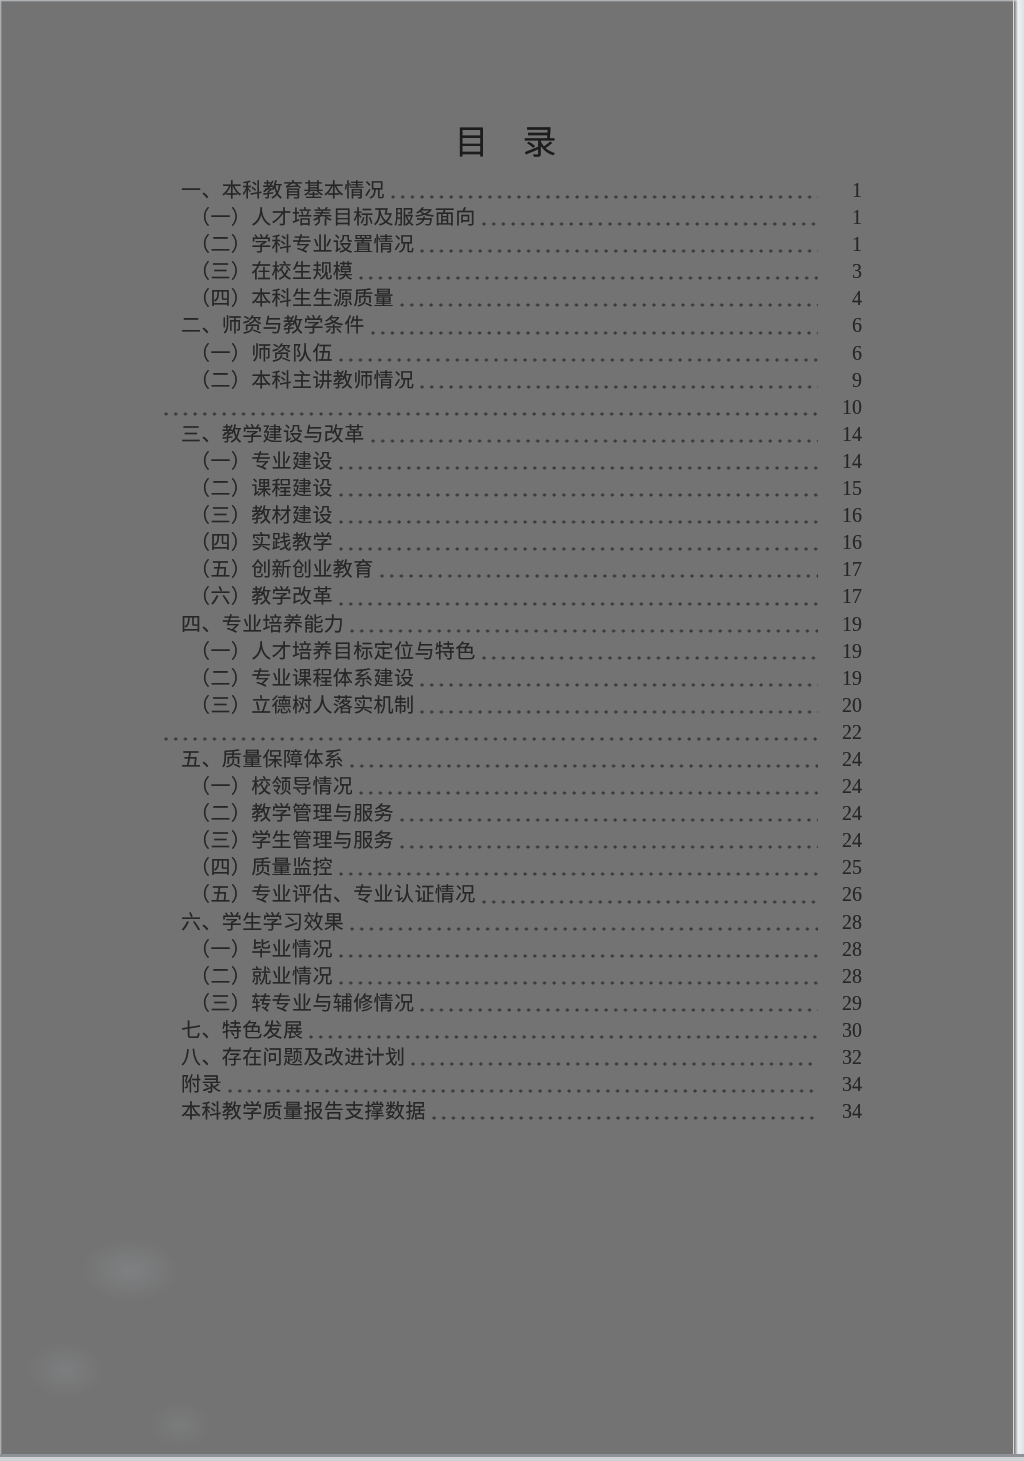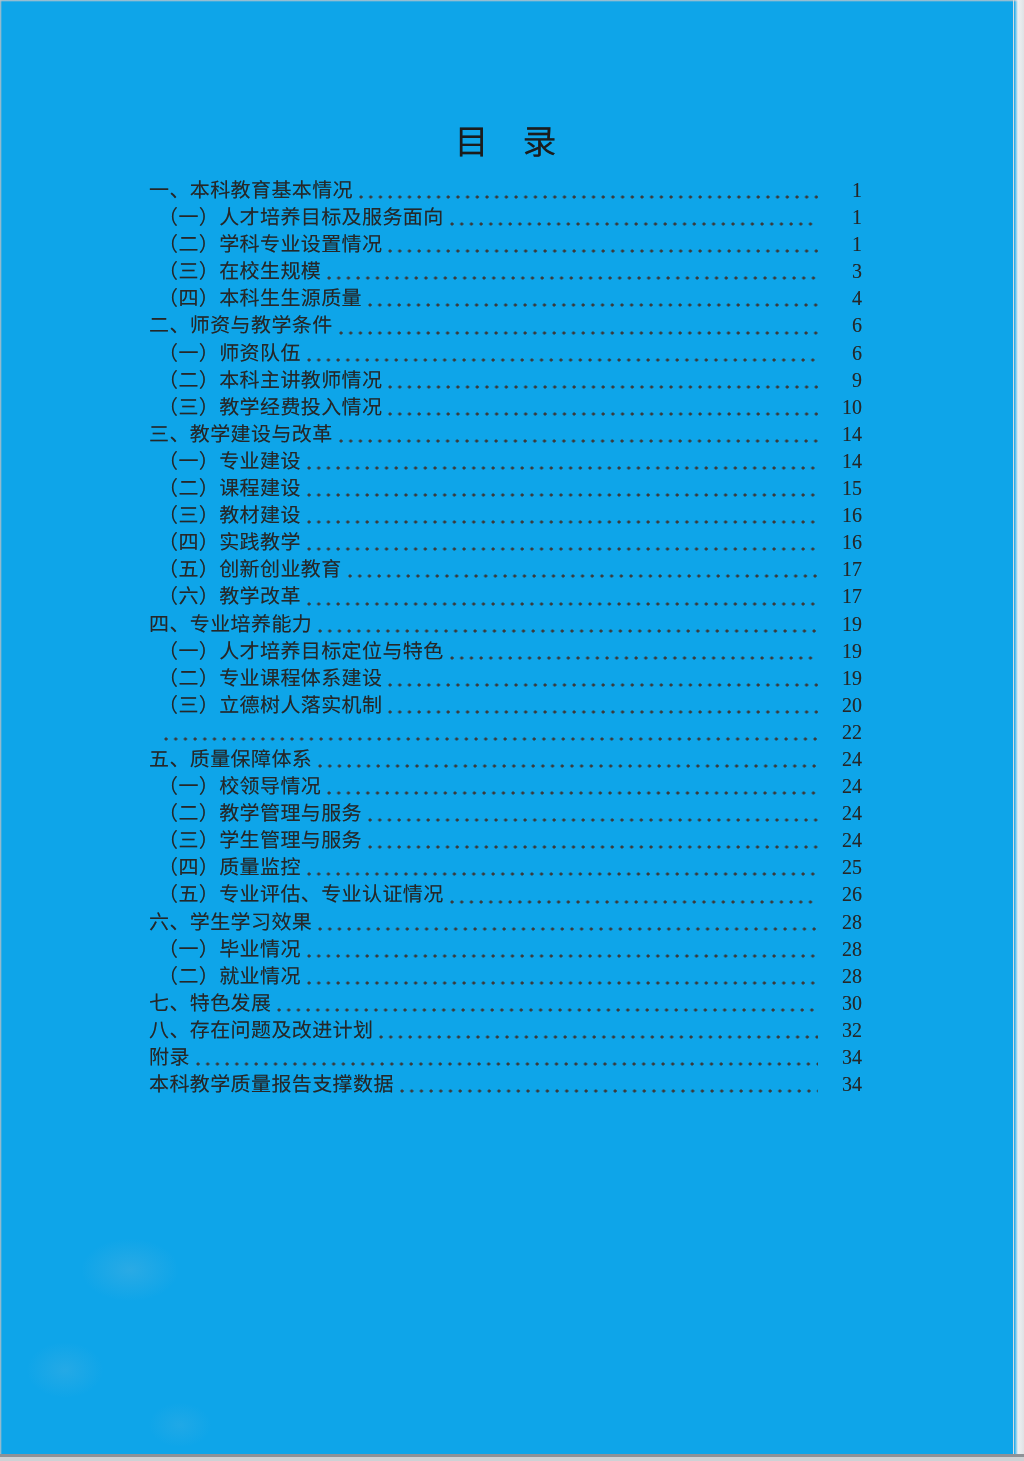--- a/index.html
+++ b/index.html
@@ -10,21 +10,21 @@
     width: 1024px;
     height: 1461px;
     position: relative;
     background: #ffffff;
     font-family: "Liberation Serif", "DejaVu Serif", serif;
     overflow: hidden;
   }
   .page {
     position: absolute;
     inset: 0;
-    background: #0ea5e9;
+    background: #737373;
   }
   
   .smudges {
     position: absolute;
     left: 0;
     top: 1180px;
     width: 340px;
     height: 281px;
     background:
       radial-gradient(70px 45px at 130px 90px,  rgba(188,196,206,0.16), rgba(188,196,206,0) 70%),
@@ -75,20 +75,21 @@
     height: 27.1px;
     font-size: 20px;
     letter-spacing: 0.4px;
     color: #272727;
   }
   .toc-row.sub { padding-left: 9px; }
   .toc-label {
     white-space: nowrap;
     line-height: 27.1px;
     text-shadow: 0 0 0.5px rgba(0,0,0,0.3);
+    margin-left: 32px;
   }
   .toc-dots {
     flex: 1;
     height: 4px;
     margin: 0 8px 5px 6px;
     background-image: radial-gradient(circle at 2px 2px, #3a3a3a 1.35px, rgba(0,0,0,0) 1.8px);
     background-size: 9.7px 4px;
     background-repeat: repeat-x;
   }
   .toc-page {
@@ -153,21 +154,20 @@
     <span class="toc-page">6</span>
   </div>
 
   <div class="toc-row sub">
     <span class="toc-label">（二）本科主讲教师情况</span>
     <span class="toc-dots"></span>
     <span class="toc-page">9</span>
   </div>
 
   <div class="toc-row sub">
-    <span class="toc-label">（三）教学经费投入情况</span>
     <span class="toc-dots"></span>
     <span class="toc-page">10</span>
   </div>
 
 
   <div class="toc-row">
     <span class="toc-label">三、教学建设与改革</span>
     <span class="toc-dots"></span>
     <span class="toc-page">14</span>
   </div>
@@ -285,20 +285,25 @@
     <span class="toc-dots"></span>
     <span class="toc-page">28</span>
   </div>
 
   <div class="toc-row sub">
     <span class="toc-label">（二）就业情况</span>
     <span class="toc-dots"></span>
     <span class="toc-page">28</span>
   </div>
 
+  <div class="toc-row sub">
+    <span class="toc-label">（三）转专业与辅修情况</span>
+    <span class="toc-dots"></span>
+    <span class="toc-page">29</span>
+  </div>
 
   <div class="toc-row">
     <span class="toc-label">七、特色发展</span>
     <span class="toc-dots"></span>
     <span class="toc-page">30</span>
   </div>
 
   <div class="toc-row">
     <span class="toc-label">八、存在问题及改进计划</span>
     <span class="toc-dots"></span>

